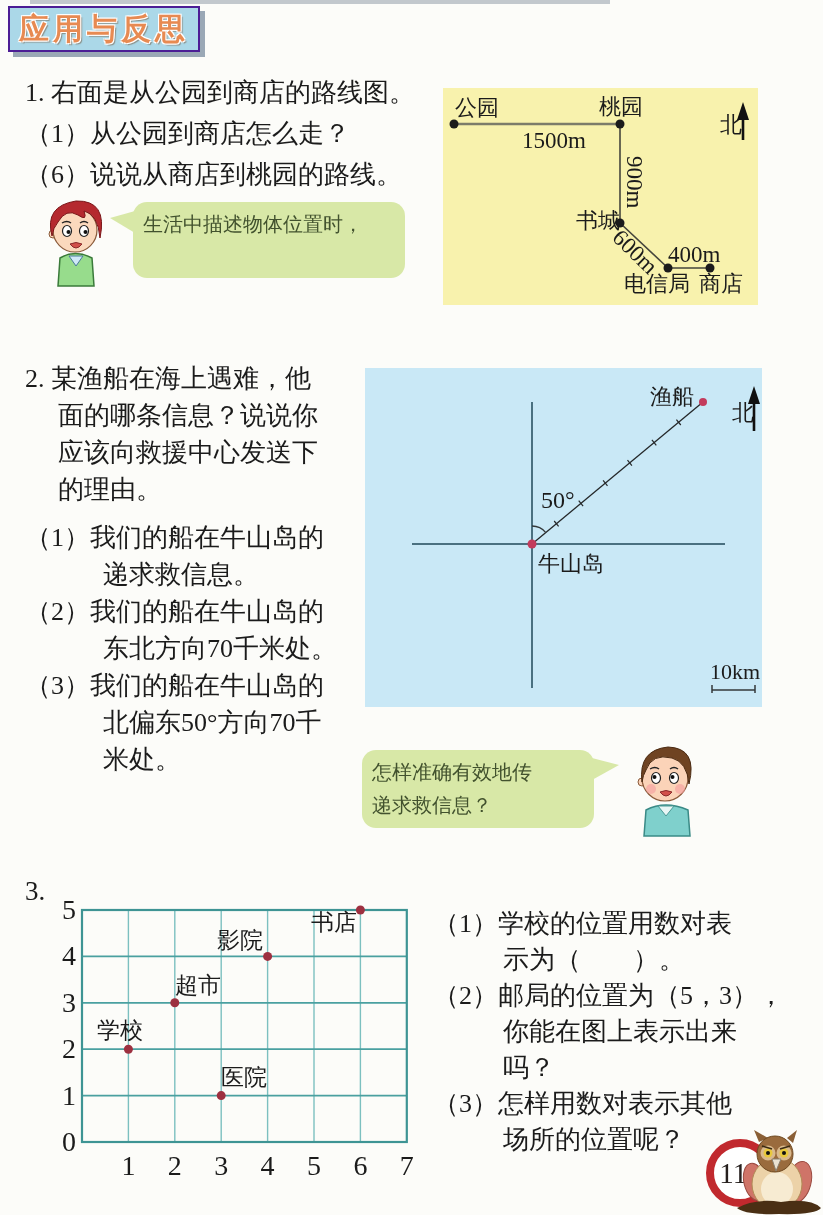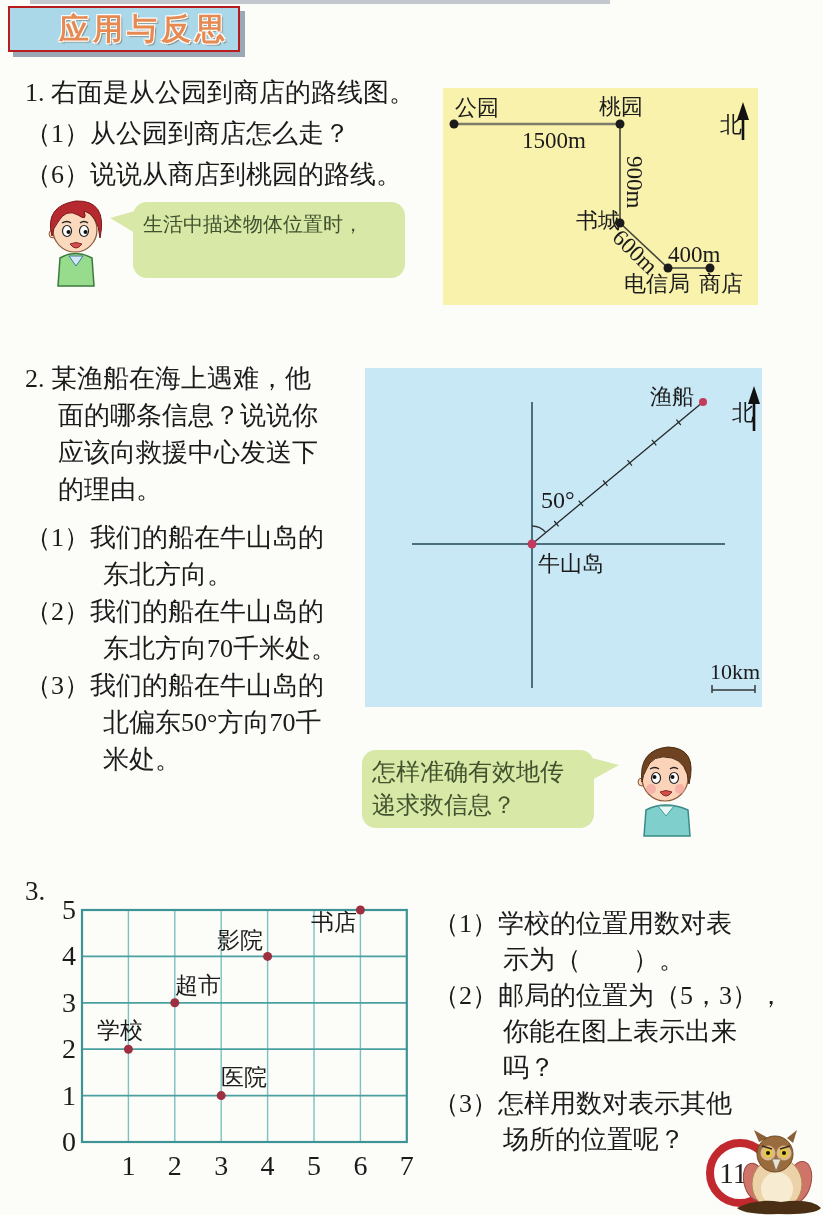--- a/index.html
+++ b/index.html
@@ -2,40 +2,40 @@
 <html><head>
 <meta charset="utf-8">
 <style>
   html,body{margin:0;padding:0;background:#e9e9e9;}
   .page{position:relative;width:823px;height:1215px;background:#fcfcf9;overflow:hidden;
         font-family:"Liberation Serif","DejaVu Serif",serif;}
   .abs{position:absolute;}
 
   
   .badge{position:absolute;left:8px;top:6px;width:188px;height:42px;background:#abd8e8;
-         border:2px solid #b91c1c;box-shadow:5px 5px 0 #9aa8b6;
-         display:flex;align-items:center;justify-content:center;padding-left:40px;}
+         border:2px solid #4c1d95;box-shadow:5px 5px 0 #9aa8b6;
+         display:flex;align-items:center;justify-content:center;}
   .badge-text{font-size:30px;font-weight:bold;color:#e78a52;letter-spacing:4px;
          font-family:"Liberation Sans","DejaVu Sans",sans-serif;
          text-shadow:-1px -1px 0 #fff,1px -1px 0 #fff,-1px 1px 0 #fff,1px 1px 0 #fff,2px 2px 1px rgba(110,85,60,.55);}
 
   
   .tblock{position:absolute;color:#1b1b1b;}
   .tline{font-size:26px;white-space:nowrap;}
   .p1 .tline{line-height:41px;}
   .p2 .tline{line-height:37px;}
   .q3 .tline{line-height:36px;}
   .ind-a{padding-left:33px;}
   .ind-b{padding-left:78px;}
   .ind-c{padding-left:70px;}
   .gap{margin-top:11px;}
 
   
   .bubble{position:absolute;background:#d8e8a7;border-radius:14px;color:#42522e;
-          font-size:24px;line-height:33px;padding:6px 10px;white-space:nowrap;}
+          font-size:20px;line-height:33px;padding:6px 10px;white-space:nowrap;}
   .bubble1{left:133px;top:202px;width:252px;height:64px;font-size:20px;line-height:32px;}
   .bubble2{left:362px;top:750px;width:212px;height:66px;}
   .tail-left{position:absolute;left:-23px;top:9px;width:0;height:0;
              border-top:7px solid transparent;border-bottom:15px solid transparent;
              border-right:25px solid #d8e8a7;}
   .tail-right{position:absolute;right:-25px;top:8px;width:0;height:0;
              border-top:7px solid transparent;border-bottom:15px solid transparent;
              border-left:27px solid #d8e8a7;}
 
   
@@ -106,21 +106,21 @@
     <line x1="300" y1="52" x2="300" y2="28" stroke="#111" stroke-width="2.6"></line>
     <polygon points="300,14 294,32 306,32" fill="#111"></polygon>
   </svg>
 
   <div class="tblock p2" style="left:25px;top:360px;">
     <div class="tline">2. 某渔船在海上遇难，他</div>
     <div class="tline ind-a">面的哪条信息？说说你</div>
     <div class="tline ind-a">应该向救援中心发送下</div>
     <div class="tline ind-a">的理由。</div>
     <div class="tline gap">（1）我们的船在牛山岛的</div>
-    <div class="tline ind-b">东北方向。</div>
+    <div class="tline ind-b">递求救信息。</div>
     <div class="tline">（2）我们的船在牛山岛的</div>
     <div class="tline ind-b">东北方向70千米处。</div>
     <div class="tline">（3）我们的船在牛山岛的</div>
     <div class="tline ind-b">北偏东50°方向70千</div>
     <div class="tline ind-b">米处。</div>
   </div>
 
   <svg class="abs" style="left:365px;top:368px;" width="397" height="339" viewBox="0 0 397 339">
     <rect x="0" y="0" width="397" height="339" fill="#c9e8f6"></rect>
     <line x1="167" y1="34" x2="167" y2="320" stroke="#4a7080" stroke-width="2"></line>

